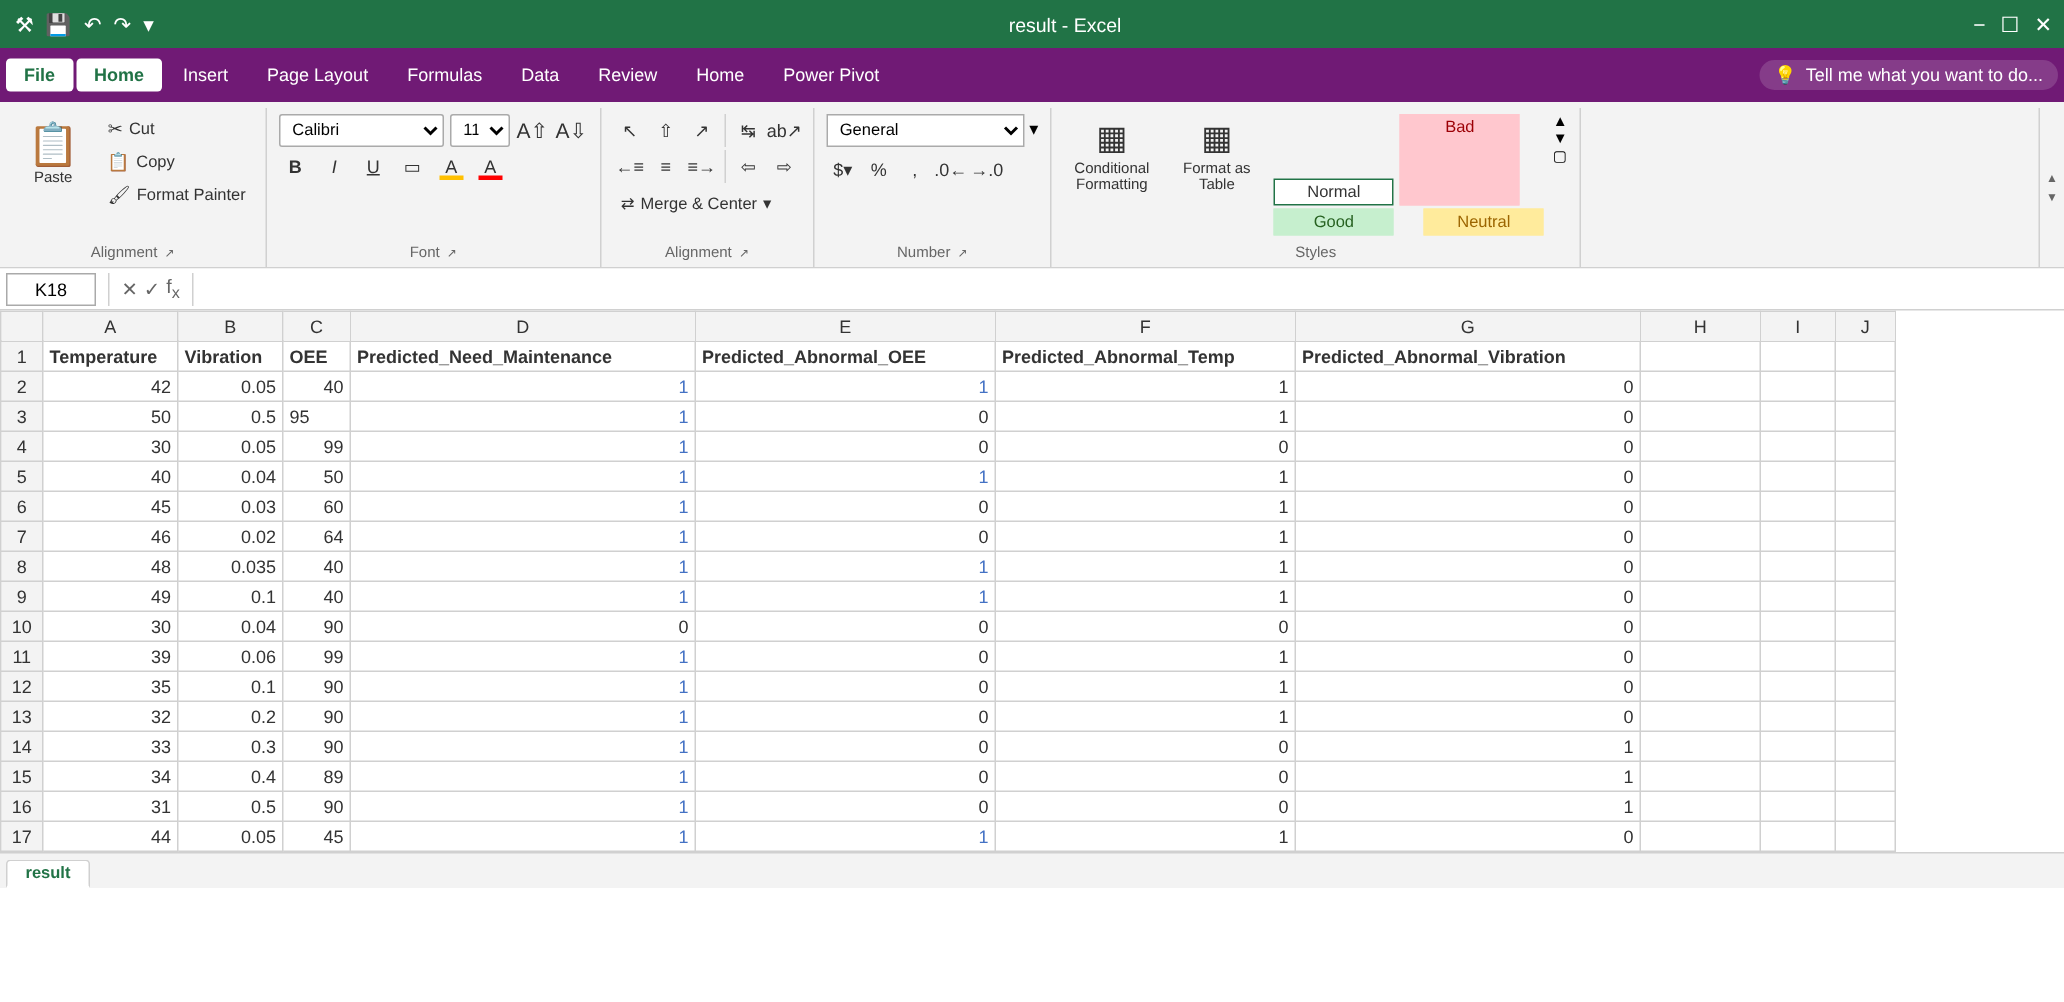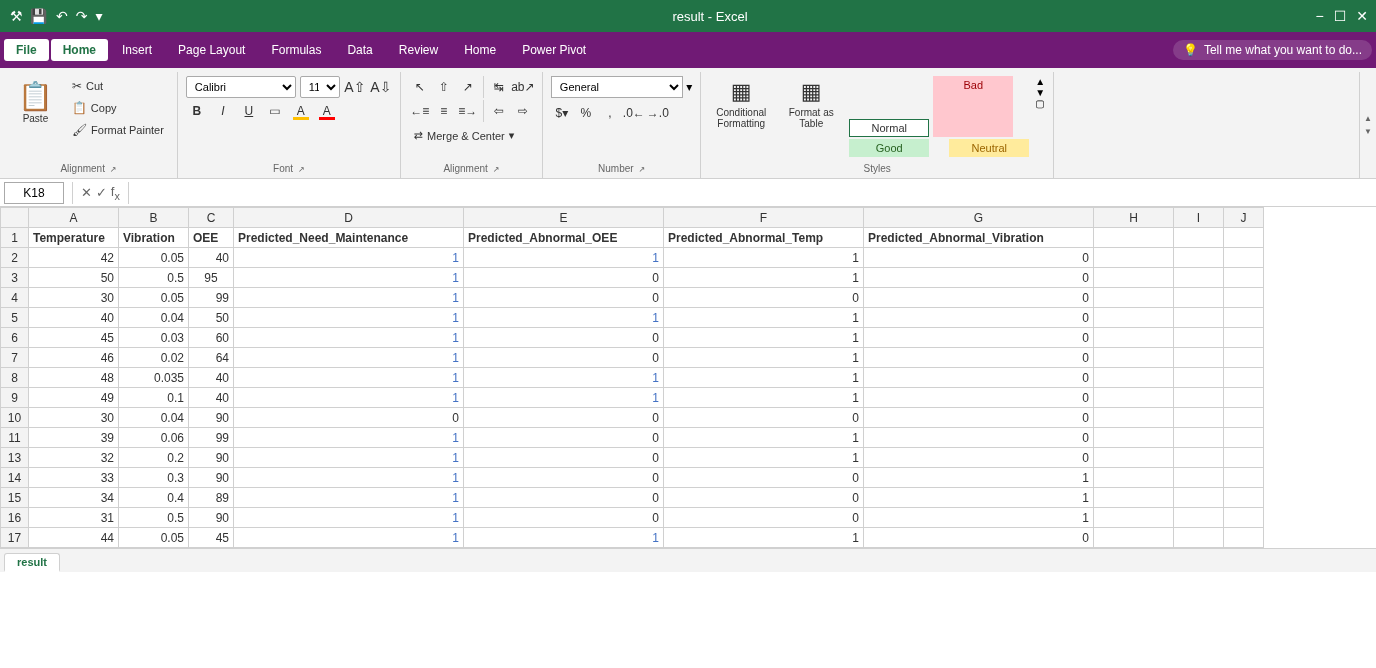--- a/index.html
+++ b/index.html
@@ -568,21 +568,21 @@
             <td class="data-cell" style="text-align: right;">1</td>
             <td class="data-cell" style="text-align: right;">0</td>
             <td class="data-cell"></td>
             <td class="data-cell"></td>
             <td class="data-cell"></td>
           </tr>
           <tr>
             <td class="row-num">3</td>
             <td class="data-cell" style="text-align: right;">50</td>
             <td class="data-cell" style="text-align: right;">0.5</td>
-            <td class="data-cell" style="text-align: center;">95</td>
+            <td class="data-cell" style="text-align: left;">95</td>
             <td class="data-cell" style="color: rgb(68, 114, 196); text-align: right;">1</td>
             <td class="data-cell" style="text-align: right;">0</td>
             <td class="data-cell" style="text-align: right;">1</td>
             <td class="data-cell" style="text-align: right;">0</td>
             <td class="data-cell"></td>
             <td class="data-cell"></td>
             <td class="data-cell"></td>
           </tr>
           <tr>
             <td class="row-num">4</td>
@@ -682,20 +682,33 @@
             <td class="data-cell" style="text-align: right;">99</td>
             <td class="data-cell" style="color: rgb(68, 114, 196); text-align: right;">1</td>
             <td class="data-cell" style="text-align: right;">0</td>
             <td class="data-cell" style="text-align: right;">1</td>
             <td class="data-cell" style="text-align: right;">0</td>
             <td class="data-cell"></td>
             <td class="data-cell"></td>
             <td class="data-cell"></td>
           </tr>
           <tr>
+            <td class="row-num">12</td>
+            <td class="data-cell" style="text-align: right;">35</td>
+            <td class="data-cell" style="text-align: right;">0.1</td>
+            <td class="data-cell" style="text-align: right;">90</td>
+            <td class="data-cell" style="color: rgb(68, 114, 196); text-align: right;">1</td>
+            <td class="data-cell" style="text-align: right;">0</td>
+            <td class="data-cell" style="text-align: right;">1</td>
+            <td class="data-cell" style="text-align: right;">0</td>
+            <td class="data-cell"></td>
+            <td class="data-cell"></td>
+            <td class="data-cell"></td>
+          </tr>
+          <tr>
             <td class="row-num">13</td>
             <td class="data-cell" style="text-align: right;">32</td>
             <td class="data-cell" style="text-align: right;">0.2</td>
             <td class="data-cell" style="text-align: right;">90</td>
             <td class="data-cell" style="color: rgb(68, 114, 196); text-align: right;">1</td>
             <td class="data-cell" style="text-align: right;">0</td>
             <td class="data-cell" style="text-align: right;">1</td>
             <td class="data-cell" style="text-align: right;">0</td>
             <td class="data-cell"></td>
             <td class="data-cell"></td>

